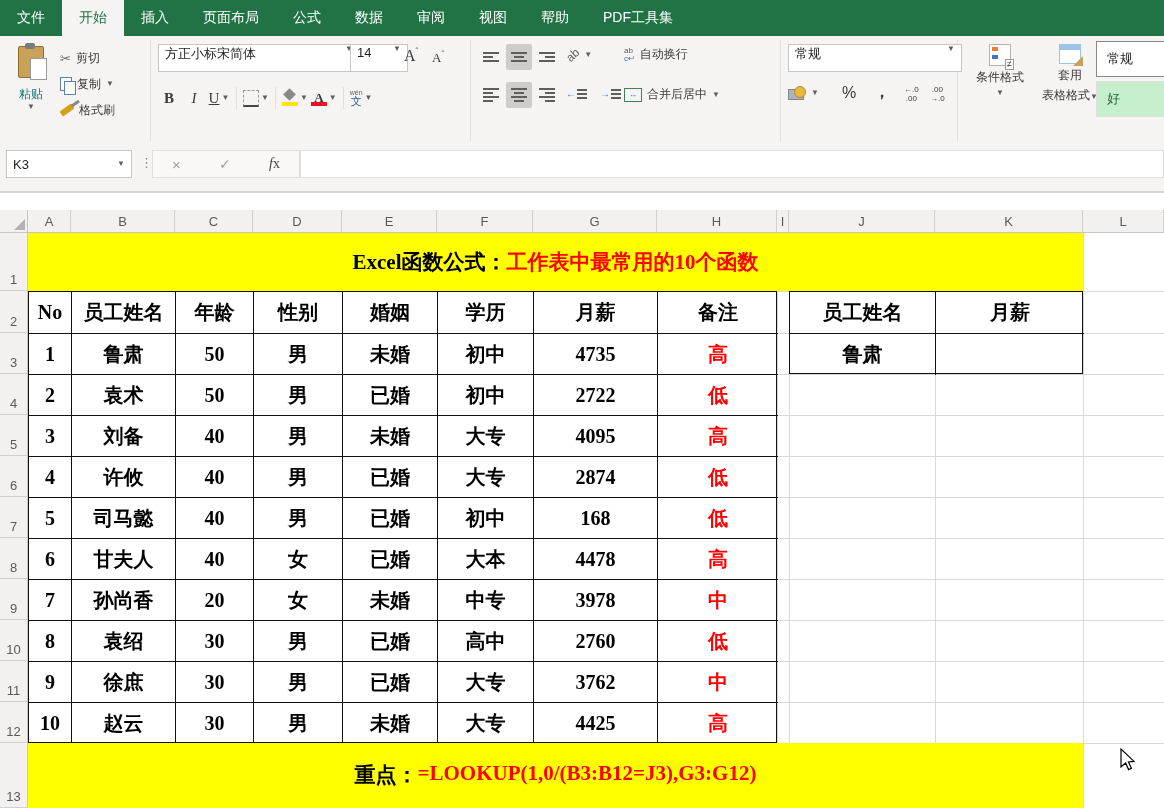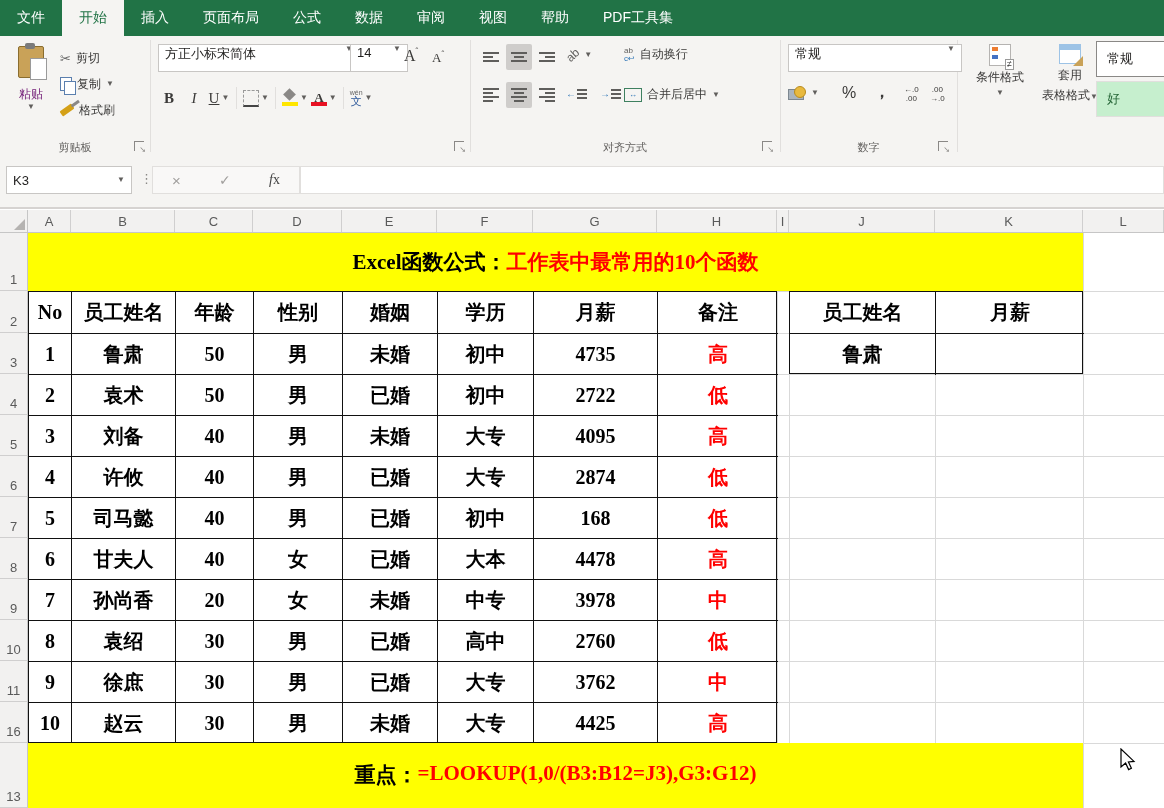--- a/index.html
+++ b/index.html
@@ -21,21 +21,21 @@
   .glabel{position:absolute;top:104px;font-size:11px;color:#605e5c;text-align:center;}
   .launcher{position:absolute;top:105px;width:9px;height:9px;border-left:1px solid #8a8886;border-top:1px solid #8a8886;}
   .launcher::after{content:"↘";position:absolute;right:-2px;bottom:-3px;font-size:8px;color:#8a8886;}
   .rbtn{display:flex;align-items:center;gap:5px;font-size:12px;color:#3b3a39;}
   .chev{font-size:8px;color:#605e5c;line-height:1;}
   
   .paste{position:absolute;left:6px;top:6px;width:50px;height:94px;display:flex;flex-direction:column;align-items:center;}
   .clipicon{width:24px;height:30px;background:#c9a258;border:1px solid #8a6d2f;border-radius:2px;position:relative;margin-top:4px;}
   .clipicon::before{content:"";position:absolute;left:6px;top:-4px;width:10px;height:6px;background:#7b7b7b;border-radius:2px;}
   .clipicon::after{content:"";position:absolute;right:-4px;bottom:-3px;width:15px;height:20px;background:#fff;border:1px solid #9a9a9a;}
-  .paste .pl{font-size:12px;color:#701a75;margin-top:8px;}
+  .paste .pl{font-size:12px;color:#0f766e;margin-top:8px;}
   .clipsmall{position:absolute;left:60px;height:24px;display:flex;align-items:center;gap:5px;font-size:12px;color:#3b3a39;}
   .scissors{color:#666;font-size:13px;}
   .copyicon{width:10px;height:12px;border:1px solid #5b7fae;background:#fff;position:relative;display:inline-block;}
   .copyicon::after{content:"";position:absolute;left:3px;top:3px;width:10px;height:12px;border:1px solid #5b7fae;background:#fff;}
   .brushicon{width:14px;height:6px;background:#d4a017;border-radius:1px;position:relative;display:inline-block;transform:rotate(-35deg);}
   .brushicon::after{content:"";position:absolute;right:-8px;top:1px;width:9px;height:3px;background:#8a8886;}
   
   .combo{position:absolute;background:#fff;border:1px solid #c8c6c4;font-size:13px;color:#201f1e;display:flex;align-items:flex-start;padding:0 6px;justify-content:space-between;}
   .fgrow{position:absolute;font-family:"Liberation Serif",serif;color:#3b3a39;}
   .fontrow2{position:absolute;left:158px;top:46px;height:32px;display:flex;align-items:center;gap:3px;}
@@ -75,21 +75,21 @@
   .cficon::before{content:"";position:absolute;left:2px;top:2px;width:6px;height:16px;
      background:linear-gradient(#ed7d31 0 25%,#fff 25% 50%,#4472c4 50% 75%,#fff 75%);}
   .cficon::after{content:"≠";position:absolute;right:-4px;bottom:-5px;background:#fff;border:1px solid #999;font-size:9px;line-height:1;padding:0 1px;}
   .faticon{width:20px;height:18px;border:1px solid #9dc3e6;position:relative;
      background:linear-gradient(#9dc3e6 0 5px,#fff 5px);}
   .faticon::after{content:"";position:absolute;right:-3px;bottom:-3px;width:0;height:0;border-left:10px solid transparent;border-bottom:10px solid #c9a258;}
   .stylebox{position:absolute;left:1096px;width:120px;height:36px;background:#fff;border:1px solid #8a8886;font-size:13px;color:#201f1e;display:flex;align-items:center;padding-left:10px;box-sizing:border-box;}
   .stylebox.good{background:#C6EFCE;color:#276738;border:1px solid #e1dfdd;}
 
   
-  .fbar{position:absolute;left:0;top:157px;width:1164px;height:50px;background:#f5f4f2;border-bottom:2px solid #d6d3d1;}
+  .fbar{position:absolute;left:0;top:141px;width:1164px;height:50px;background:#f5f4f2;border-bottom:2px solid #d6d3d1;}
   .namebox{position:absolute;left:6px;top:9px;width:126px;height:28px;background:#fff;border:1px solid #c8c6c4;display:flex;align-items:center;justify-content:space-between;padding:0 6px;font-size:13px;color:#201f1e;box-sizing:border-box;}
   .fdots{position:absolute;left:140px;top:14px;color:#8a8886;font-size:13px;}
   .fxbtns{position:absolute;left:152px;top:9px;width:148px;height:28px;background:#f9f8f7;border:1px solid #e1dfdd;display:flex;align-items:center;justify-content:space-around;box-sizing:border-box;}
   .fxbtns .x{color:#a19f9d;font-size:15px;}
   .fxbtns .ck{color:#a19f9d;font-size:14px;}
   .fxbtns .fx{color:#444;font-size:14px;font-family:"Liberation Serif",serif;}
   .fxbtns .fx i{font-style:italic;}
   .finput{position:absolute;left:300px;top:9px;width:864px;height:28px;background:#fff;border:1px solid #e1dfdd;box-sizing:border-box;font-size:13px;}
 
   
@@ -362,21 +362,21 @@
     <div class="rh" style="height:42px">2</div>
     <div class="rh" style="height:41px">3</div>
     <div class="rh" style="height:41px">4</div>
     <div class="rh" style="height:41px">5</div>
     <div class="rh" style="height:41px">6</div>
     <div class="rh" style="height:41px">7</div>
     <div class="rh" style="height:41px">8</div>
     <div class="rh" style="height:41px">9</div>
     <div class="rh" style="height:41px">10</div>
     <div class="rh" style="height:41px">11</div>
-    <div class="rh" style="height:41px">16</div>
+    <div class="rh" style="height:41px">12</div>
     <div class="rh" style="height:65px">13</div>
   </div>
 
   <div class="gridarea">
 
     <div class="vln" style="left:43px"></div>
     <div class="vln" style="left:147px"></div>
     <div class="vln" style="left:225px"></div>
     <div class="vln" style="left:314px"></div>
     <div class="vln" style="left:409px"></div>

